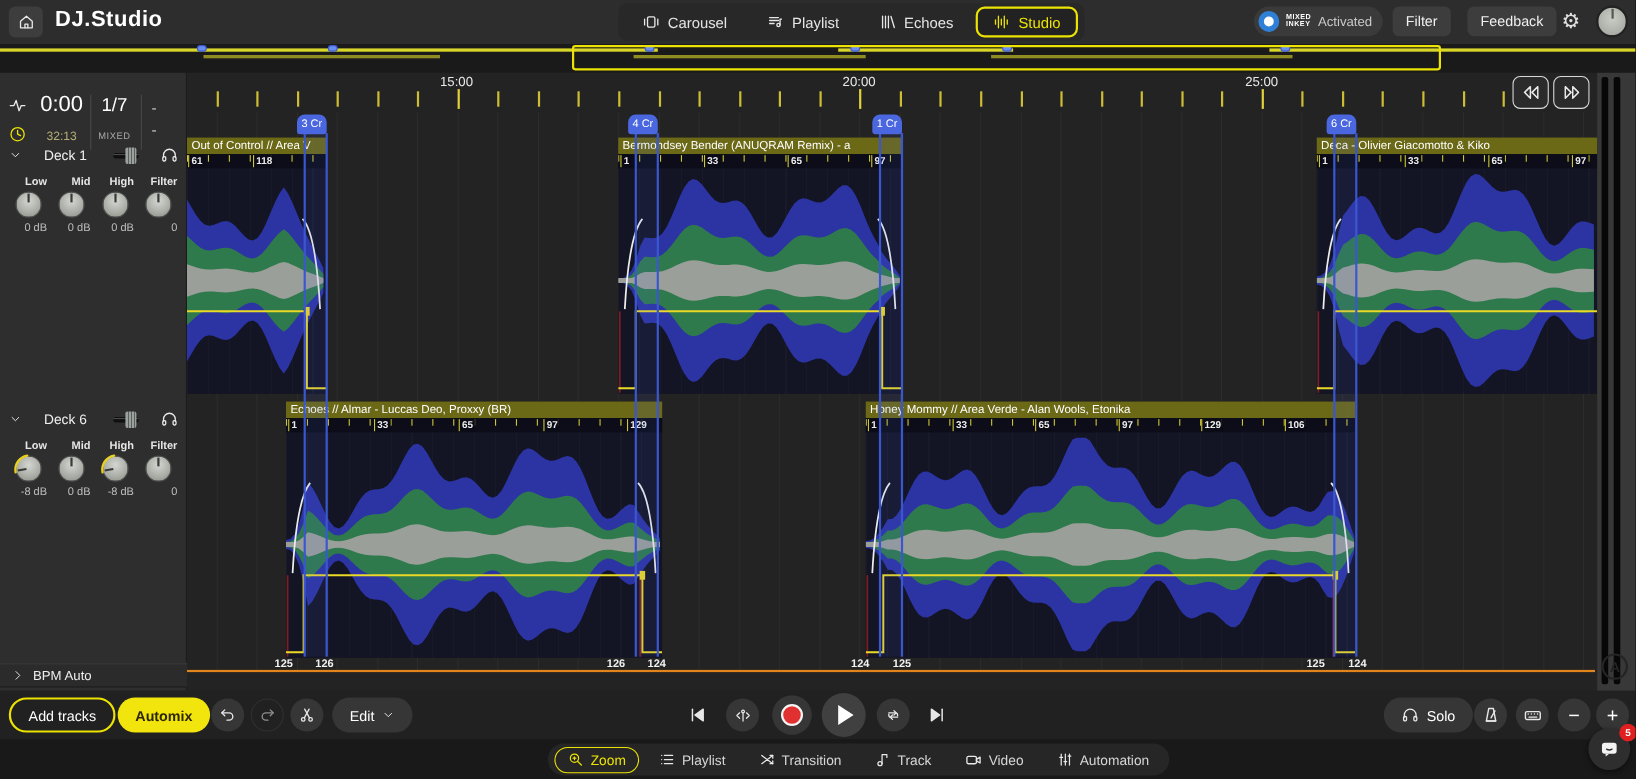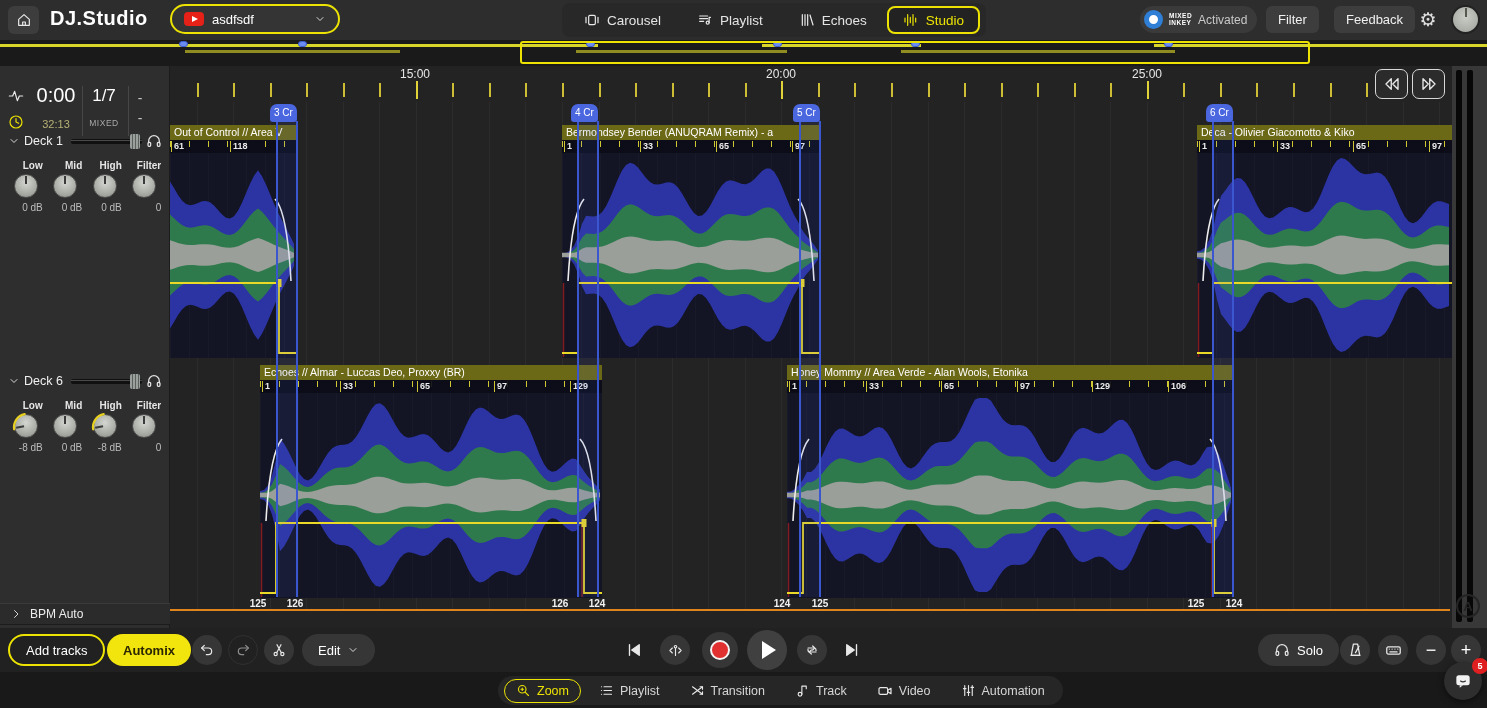--- a/index.html
+++ b/index.html
@@ -66,21 +66,21 @@
   .bpm-label{top:598px;width:30px;text-align:center;font-size:10px;font-weight:bold;color:#f2f2f2;z-index:4;}
   #master-line{left:170px;top:609px;width:1280px;height:2px;background:#e0841c;z-index:3;}
   
   #sidebar{left:0;top:66px;width:170px;height:562px;background:#2e2e2e;z-index:10;border-right:1px solid #1c1c1c;box-sizing:border-box;}
   .side-divider{width:1px;background:#474747;}
   #cur-time{left:30px;top:18px;font-size:20px;color:#fff;width:52px;text-align:center;}
   #total-time{left:30px;top:52px;font-size:11px;color:#b5b075;width:52px;text-align:center;}
   #pos-label{left:86px;top:20px;font-size:17px;color:#fff;width:36px;text-align:center;}
   #tracks-label{left:84px;top:52px;font-size:8.5px;letter-spacing:.5px;color:#a8a8a8;width:40px;text-align:center;}
   .key-dash{left:134px;font-size:14px;color:#c4c4c4;width:12px;text-align:center;}
-  .deck-header{left:0;width:170px;height:22px;display:flex;align-items:center;gap:4px;padding:0 8px;box-sizing:border-box;}
+  .deck-header{left:0;width:170px;height:22px;display:flex;align-items:center;gap:20px;padding:0 8px;box-sizing:border-box;}
   .deck-name{font-size:12.5px;color:#f0f0f0;}
   .deck-slider{position:relative;flex:1;height:5px;background:#101010;border-radius:2px;margin-left:4px;cursor:pointer;}
   .deck-slider:before{content:"";position:absolute;left:0;top:1px;right:0;height:1px;background:#4a4a4a;}
   .slider-handle{position:absolute;right:2px;top:-5px;width:10px;height:15px;border-radius:2px;
                  background:repeating-linear-gradient(90deg,#9aa09c 0 2px,#5c605c 2px 3px);}
   .knob-row{left:0;width:170px;display:flex;justify-content:space-around;padding:0 6px;box-sizing:border-box;}
   .knob-cell{width:34px;text-align:right;}
   .knob-label{font-size:10px;font-weight:bold;color:#e6e6e6;margin-bottom:3px;}
   .knob{position:relative;width:24px;height:24px;margin:0 auto;border-radius:50%;cursor:pointer;
         background:radial-gradient(circle at 50% 35%,#d4d7d1,#a7aba4 62%,#878b84);border:1px solid #4e4e4e;box-sizing:border-box;}
@@ -131,29 +131,20 @@
   <div id="header" class="abs dots">
     <div id="home-btn" class="abs">
       <span class="icon">
           <svg width="16" height="16" viewBox="0 0 24 24" fill="none" stroke="#e8e8e8" stroke-width="1.8" stroke-linecap="round" stroke-linejoin="round">
             <path d="M4 11 L12 4 L20 11 V20 H4 Z"></path>
             <path d="M10 20 v-5 h4 v5"></path>
           </svg>
         </span>
     </div>
     <div id="logo" class="abs">DJ.Studio</div>
-    <div id="project-select" class="abs">
-      <span class="yt-icon"></span>
-      <span id="project-name">asdfsdf</span>
-      <span class="icon">
-          <svg width="12" height="12" viewBox="0 0 24 24" fill="none" stroke="#e8e8e8" stroke-width="1.8" stroke-linecap="round" stroke-linejoin="round">
-            <polyline points="6,9 12,15 18,9"></polyline>
-          </svg>
-        </span>
-    </div>
     <div id="nav-group" class="abs">
         <div class="nav-tab">
           <span class="icon">
             <svg width="16" height="16" viewBox="0 0 24 24" fill="none" stroke="#e8e8e8" stroke-width="1.8" stroke-linecap="round" stroke-linejoin="round">
               <rect x="7" y="5" width="10" height="14" rx="2"></rect>
               <path d="M3 8 v8 M21 8 v8"></path>
             </svg>
           </span>
           <span>Carousel</span>
         </div>
@@ -486,21 +477,21 @@
       <div class="abs cf-line" style="left: 276px;"></div>
       <div class="abs cf-line" style="left: 296px;"></div>
       <div class="abs cf-bubble" style="left: 270px;">3 Cr</div>
       <div class="abs cf-tint" style="left: 578px; width: 20px;"></div>
       <div class="abs cf-line" style="left: 577px;"></div>
       <div class="abs cf-line" style="left: 597px;"></div>
       <div class="abs cf-bubble" style="left: 571px;">4 Cr</div>
       <div class="abs cf-tint" style="left: 800px; width: 20px;"></div>
       <div class="abs cf-line" style="left: 799px;"></div>
       <div class="abs cf-line" style="left: 819px;"></div>
-      <div class="abs cf-bubble" style="left: 793px;">5 Cr</div>
+      <div class="abs cf-bubble" style="left: 793px;">1 Cr</div>
       <div class="abs cf-tint" style="left: 1213px; width: 20px;"></div>
       <div class="abs cf-line" style="left: 1212px;"></div>
       <div class="abs cf-line" style="left: 1232px;"></div>
       <div class="abs cf-bubble" style="left: 1206px;">6 Cr</div>
       <div class="abs bpm-label" style="left: 243px;">125</div>
       <div class="abs bpm-label" style="left: 280px;">126</div>
       <div class="abs bpm-label" style="left: 545px;">126</div>
       <div class="abs bpm-label" style="left: 582px;">124</div>
       <div class="abs bpm-label" style="left: 767px;">124</div>
       <div class="abs bpm-label" style="left: 805px;">125</div>

